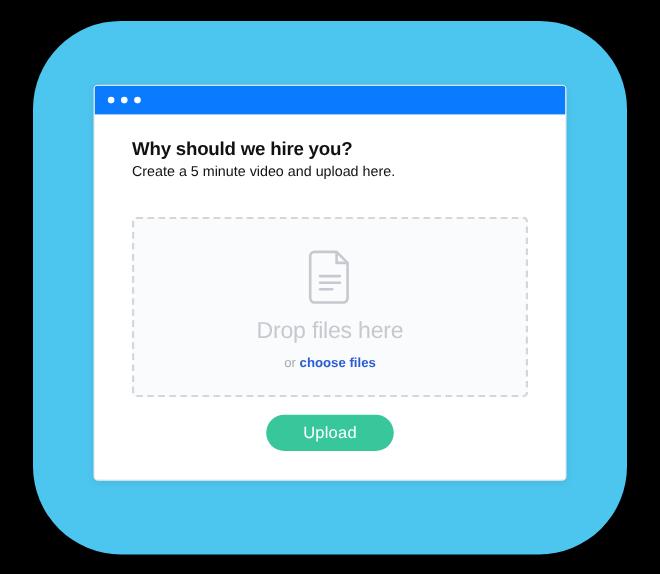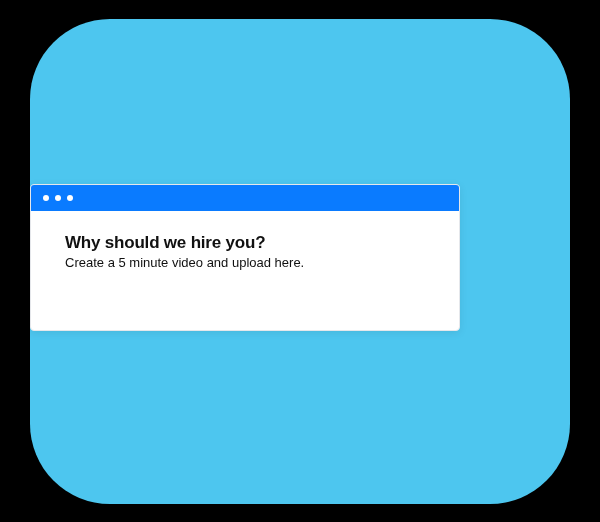--- a/index.html
+++ b/index.html
@@ -16,20 +16,21 @@
       justify-content: center;
       font-family: -apple-system, BlinkMacSystemFont, "Segoe UI", Helvetica, Arial, sans-serif;
     }
     .backdrop {
       width: 540px;
       height: 485px;
       background: #4dc6ef;
       border-radius: 80px;
       display: flex;
       align-items: center;
+      justify-content: center;
       position: relative;
     }
     .window {
       width: 430px;
       background: #fff;
       border: 1px solid #e5e7eb;
       border-radius: 4px;
       overflow: hidden;
       box-shadow: 0 2px 8px rgba(0,0,0,0.08);
       position: relative;
@@ -120,16 +121,32 @@
   <div class="window">
     <div class="titlebar">
       <div class="dot"></div>
       <div class="dot"></div>
       <div class="dot"></div>
     </div>
     <div class="content">
       <div class="heading">Why should we hire you?</div>
       <div class="subheading">Create a 5 minute video and upload here.</div>
 
+      <div class="dropzone">
+        <svg class="file-icon" viewBox="0 0 40 50">
+          <path d="M6 2 h20 l10 10 v32 a4 4 0 0 1 -4 4 h-26 a4 4 0 0 1 -4 -4 v-38 a4 4 0 0 1 4 -4 z" fill="none" stroke="#c6c9cf" stroke-width="2.4" stroke-linejoin="round"></path>
+          <path d="M26 2 v10 h10" fill="none" stroke="#c6c9cf" stroke-width="2.4" stroke-linejoin="round"></path>
+          <line x1="11" y1="24" x2="29" y2="24" stroke="#c6c9cf" stroke-width="2.4" stroke-linecap="round"></line>
+          <line x1="11" y1="30" x2="29" y2="30" stroke="#c6c9cf" stroke-width="2.4" stroke-linecap="round"></line>
+          <line x1="11" y1="36" x2="22" y2="36" stroke="#c6c9cf" stroke-width="2.4" stroke-linecap="round"></line>
+        </svg>
+        <div class="drop-text">Drop files here</div>
+        <div class="alt-row">
+          <span class="or-text">or </span><span class="choose-link">choose files</span>
+        </div>
+      </div>
 
+      <div class="upload-row">
+        <button class="upload-btn">Upload</button>
+      </div>
     </div>
   </div>
 </div>
 
 </body></html>

